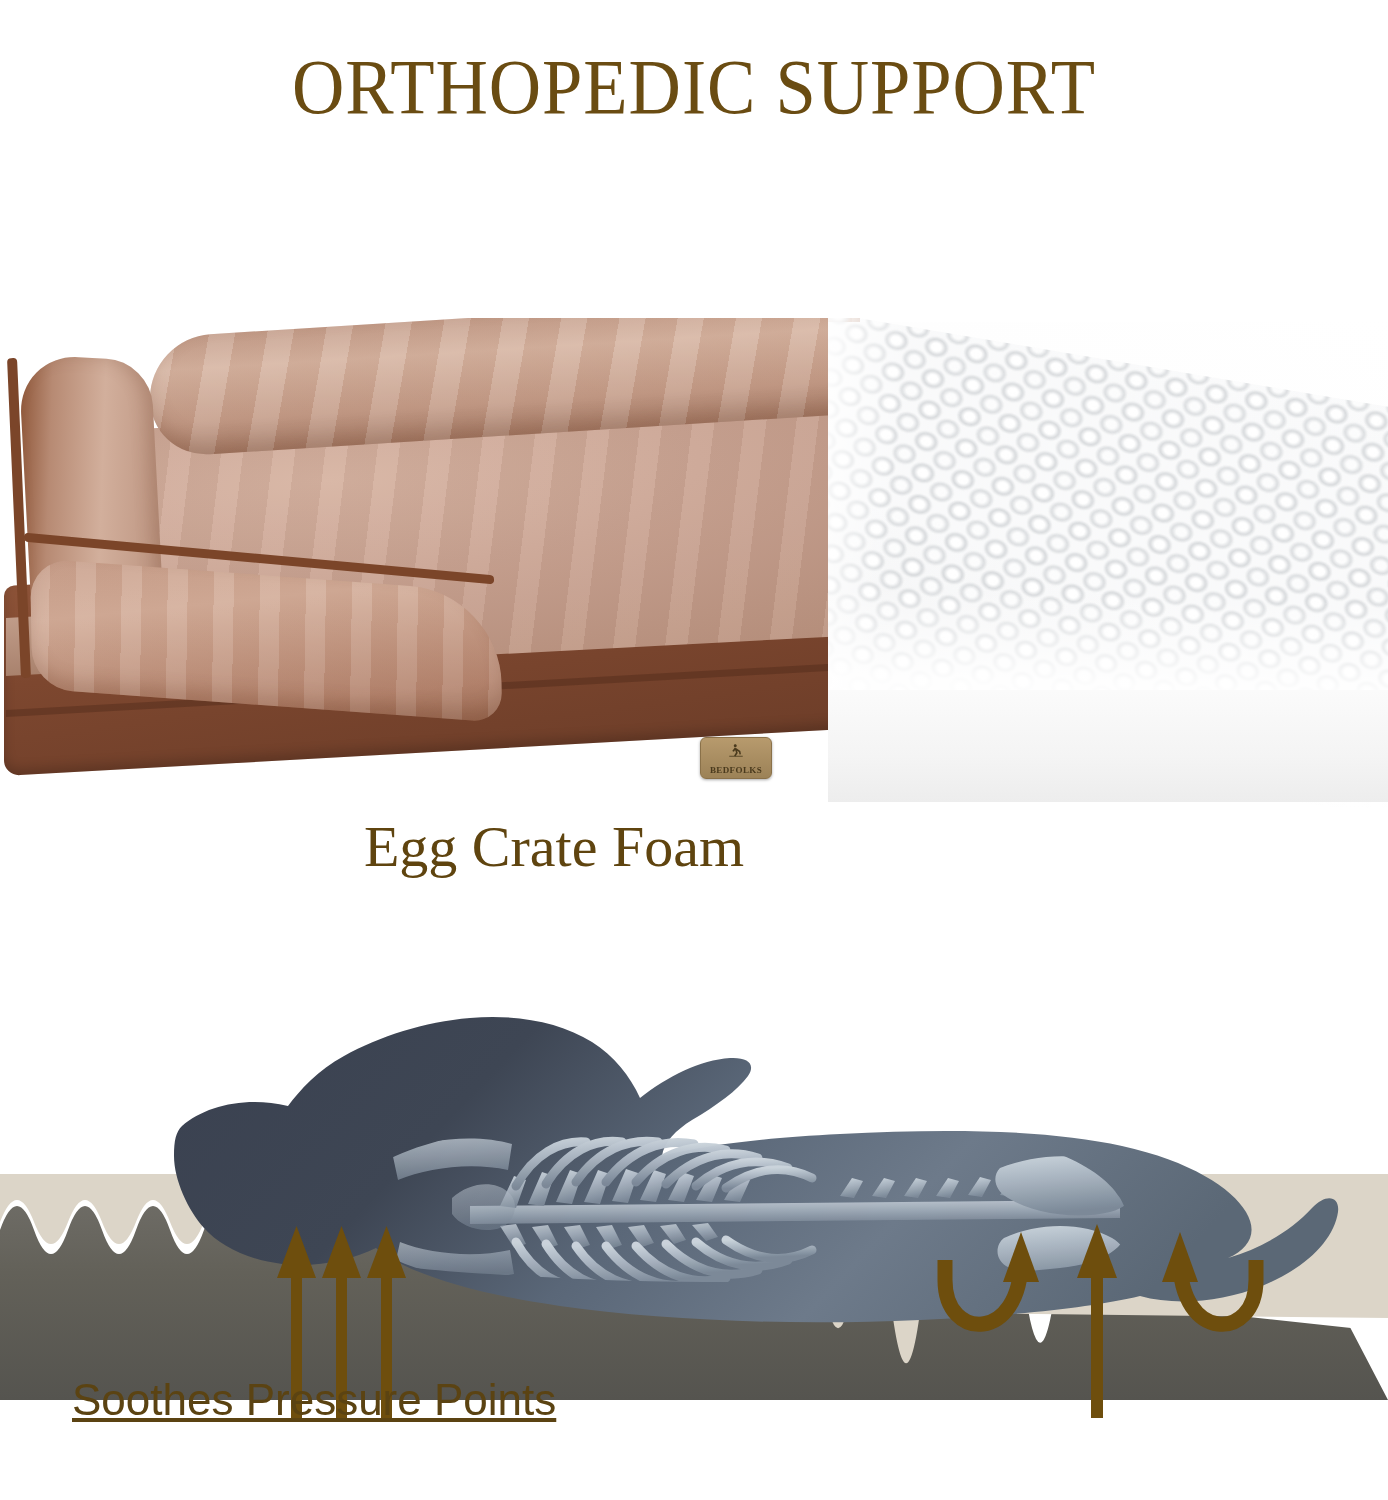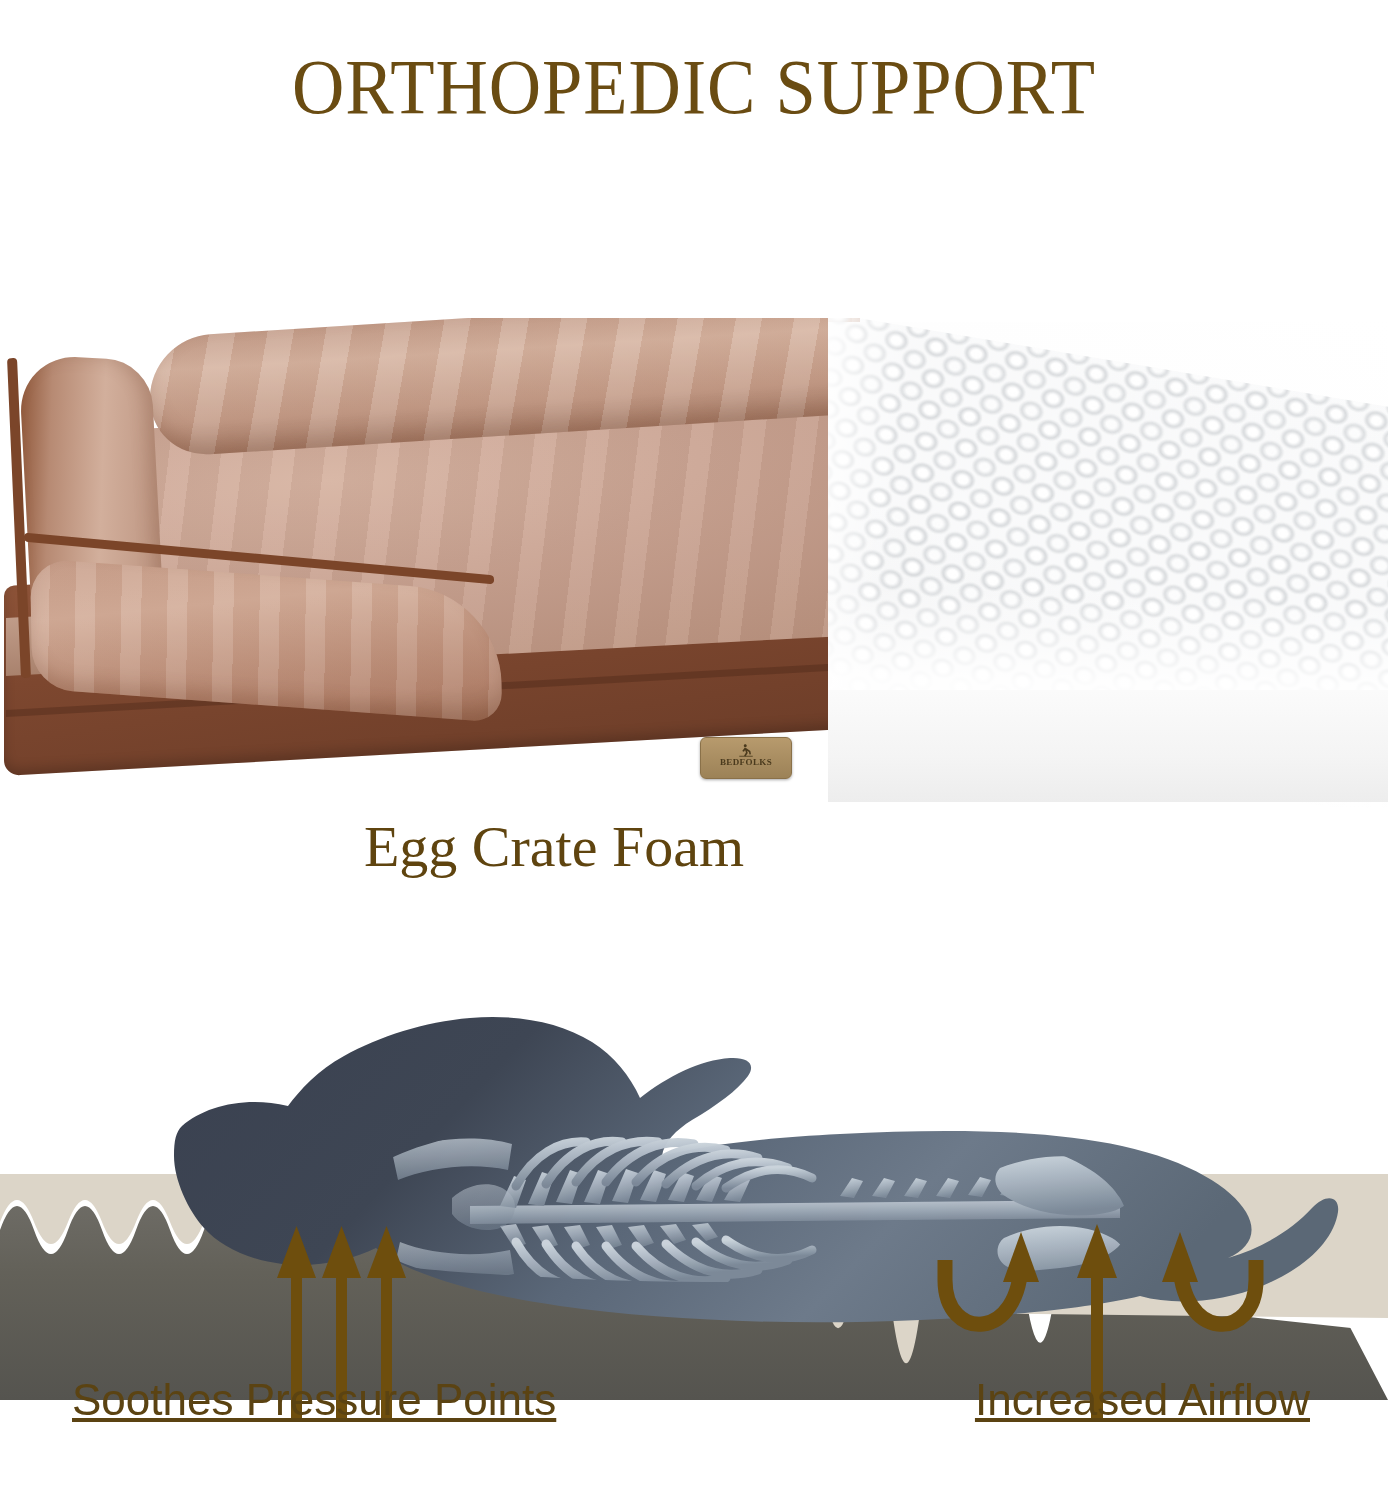--- a/index.html
+++ b/index.html
@@ -87,25 +87,25 @@
   }
   .bolster-front::after{
     content:"";position:absolute;inset:0;border-radius:40px 90px 30px 40px;
     background:repeating-linear-gradient(92deg, rgba(255,255,255,.10) 0 20px, rgba(125,71,47,.06) 20px 46px);
   }
   .piping{position:absolute;background:#7b4529;border-radius:4px;}
   .piping.p1{left:14px;top:40px;width:10px;height:320px;transform:rotate(-2.5deg);}
   .piping.p2{left:24px;top:236px;width:470px;height:9px;transform:skewY(5.2deg);}
 
   .brand-tag{
-    position:absolute;left:700px;top:737px;width:92px;height:42px;
+    position:absolute;left:700px;top:737px;width:72px;height:42px;
     background:linear-gradient(180deg,#b79a6d 0%,#9c8257 100%);
     border:1.5px solid #8a7149;border-radius:6px;
     display:flex;flex-direction:column;align-items:center;justify-content:flex-end;
-    padding-bottom:11px;box-sizing:border-box;
+    padding-bottom:3px;box-sizing:border-box;
     box-shadow:0 1px 3px rgba(0,0,0,.35);
   }
   .brand-tag .glyph{
     position:absolute;top:4px;left:50%;transform:translateX(-50%);
     width:18px;height:18px;
   }
   .brand-tag .bname{
     font-family:"Liberation Serif", serif;
     font-size:9px;letter-spacing:.4px;color:#4a3a1d;font-weight:700;
     line-height:1;
@@ -427,16 +427,15 @@
         <rect x="1091" y="330" width="12" height="158" fill="#6e4e0d"></rect>
         <path fill="#6e4e0d" d="M1097,294 L1117,348 L1077,348 Z"></path>
 
         <path fill="none" stroke="#6e4e0d" stroke-width="15" stroke-linecap="butt" d="M1180,330 C1180,412 1256,412 1256,350 L1256,330"></path>
         <path fill="#6e4e0d" d="M1180,302 L1198,352 L1162,352 Z"></path>
       </g>
     </svg>
 
     <div class="caption-bot left">Soothes Pressure Points</div>
 
-    <div class="caption-bot right">Increased Airflow</div>
   </div>
 
 </div>
 
 </body></html>

